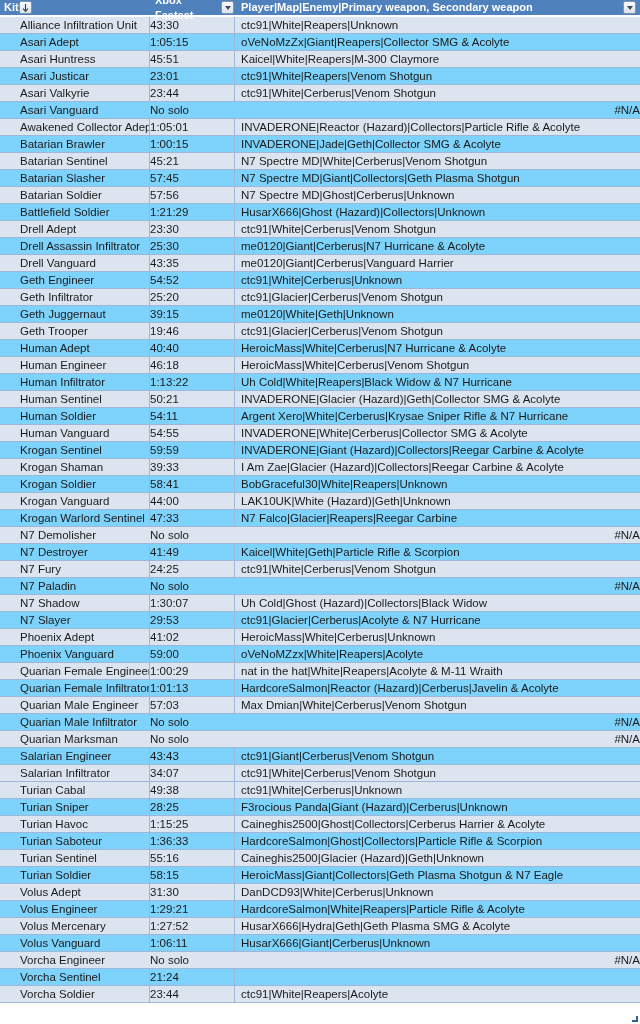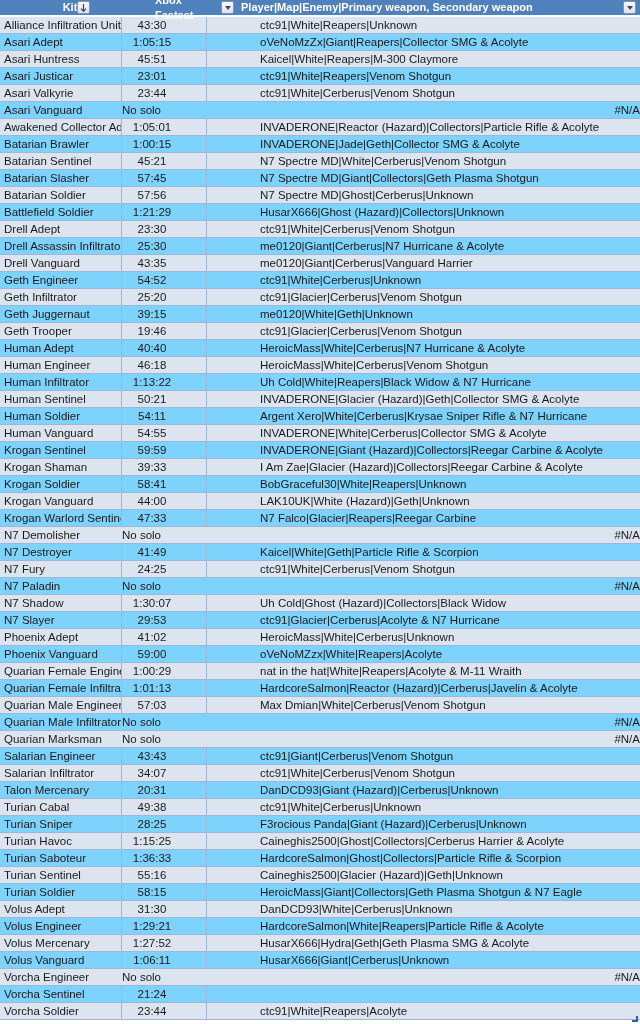--- a/index.html
+++ b/index.html
@@ -17,21 +17,21 @@
     display: flex;
     height: 17px;
     background: #4F81BD;
     border-bottom: 2px solid #ffffff;
     color: #ffffff;
     font-weight: bold;
     font-size: 11px;
     line-height: 15px;
     align-items: center;
   }
-  .h-kit   { width: 150px; padding-left: 4px; display: flex; align-items: center; justify-content: center; height: 100%; }
+  .h-kit   { width: 150px; padding-left: 4px; display: flex; align-items: center; justify-content: flex-start; height: 100%; }
   .h-time  { width: 85px;  padding-left: 5px; display: flex; align-items: center; justify-content: space-between; height: 100%; }
   .h-details { flex: 1; padding-left: 6px; display: flex; align-items: center; height: 100%; }
   .h-details .fbtn { margin-left: auto; margin-right: 4px; }
 
   .fbtn {
     width: 13px; height: 13px;
     background: linear-gradient(#f9fafc, #dce2eb);
     border: 1px solid #8494aa;
     border-radius: 2px;
     display: flex; align-items: center; justify-content: center;
@@ -52,33 +52,33 @@
     display: flex;
     height: 17px;
     font-size: 11.5px;
     line-height: 16px;
     color: #1a1a1a;
     background: #7dd3fc;
     border-bottom: 1px solid #9EB6D8;
   }
   .row.band { background: #DCE4F0; }
   .c-kit {
-    width: 122px; padding-left: 4px;
+    width: 150px; padding-left: 20px;
     border-right: 1px solid #9EB6D8;
     white-space: nowrap; overflow: hidden;
   }
   .c-time {
     width: 85px; padding-right: 24px;
-    text-align: center;
+    text-align: left;
     border-right: 1px solid #9EB6D8;
     white-space: nowrap;
   }
   .c-details {
     flex: 1; padding-left: 6px;
-    white-space: nowrap; overflow: hidden; margin-left: 47px;
+    white-space: nowrap; overflow: hidden;
   }
   
   .row.nosolo .c-kit,
   .row.nosolo .c-time { border-right: none; }
   .row.nosolo .c-time { text-align: left; padding-right: 0; }
   .row.nosolo .c-details { text-align: right; padding-left: 0; }
 
   
   .handle {
     position: absolute;
@@ -383,25 +383,20 @@
     <div class="c-time">43:43</div>
     <div class="c-details">ctc91|Giant|Cerberus|Venom Shotgun</div>
   </div>
 
   <div class="row band">
     <div class="c-kit">Salarian Infiltrator</div>
     <div class="c-time">34:07</div>
     <div class="c-details">ctc91|White|Cerberus|Venom Shotgun</div>
   </div>
 
-  <div class="row">
-    <div class="c-kit">Talon Mercenary</div>
-    <div class="c-time">20:31</div>
-    <div class="c-details">DanDCD93|Giant (Hazard)|Cerberus|Unknown</div>
-  </div>
 
   <div class="row band">
     <div class="c-kit">Turian Cabal</div>
     <div class="c-time">49:38</div>
     <div class="c-details">ctc91|White|Cerberus|Unknown</div>
   </div>
 
   <div class="row">
     <div class="c-kit">Turian Sniper</div>
     <div class="c-time">28:25</div>

